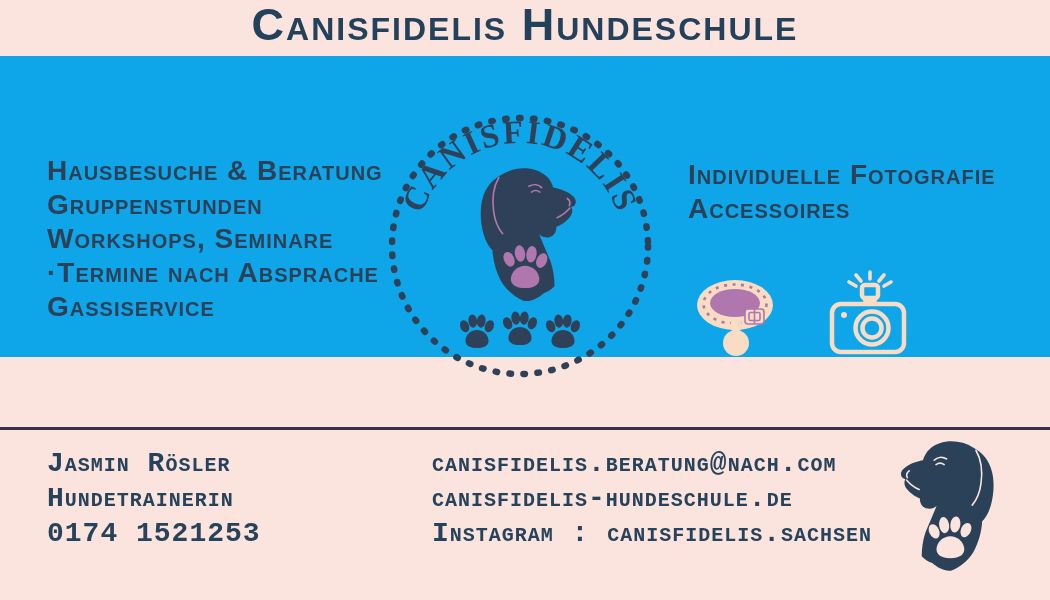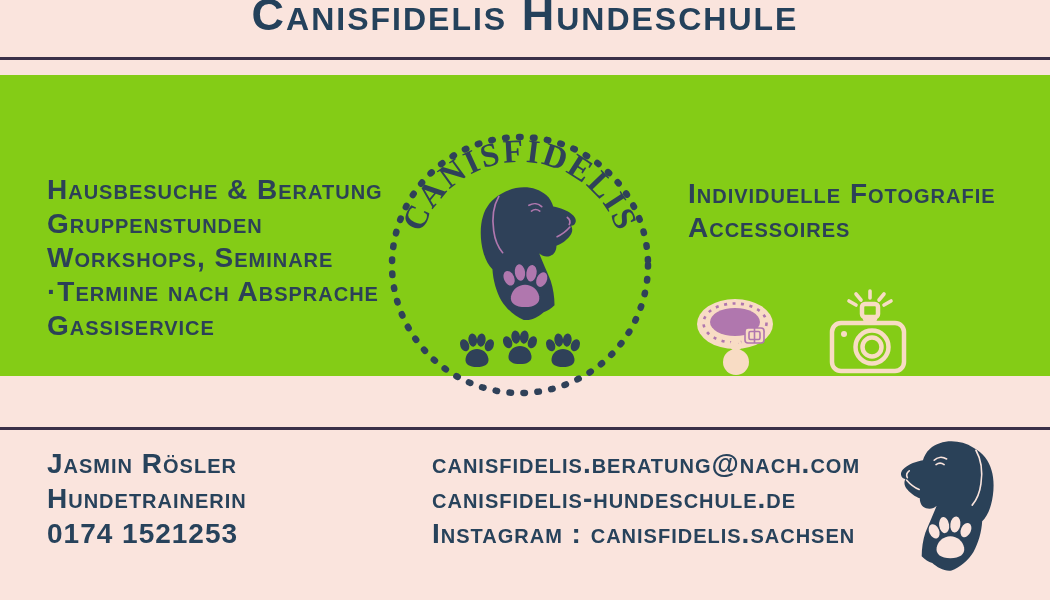--- a/index.html
+++ b/index.html
@@ -3,46 +3,47 @@
 <meta charset="utf-8">
 <style>
   html,body{margin:0;padding:0;background:#777;}
   .card{
     position:relative;width:1050px;height:600px;overflow:hidden;
     font-family:"Liberation Sans",sans-serif;
     background:#fae4dd;
   }
   .band-top{
     position:absolute;left:0;top:0;width:1050px;height:57px;
-    background:#fae4dd;display:flex;align-items:center;justify-content:center;
+    background:#fae4dd;display:flex;justify-content:center;
   }
   .title{
     font-size:45px;font-weight:700;letter-spacing:2px;color:#24415b;
     font-variant-caps:small-caps;line-height:1;margin-top:2px;
   }
   .rule{position:absolute;left:0;width:1050px;height:3px;background:#3a3048;}
   .rule-top{top:57px;}
   .rule-bottom{top:427px;}
   .band-middle{
-    position:absolute;left:0;top:75px;width:1050px;height:301px;
-    background:#84cc16;
+    position:absolute;left:0;top:56px;width:1050px;height:301px;
+    background:#0ea5e9;
   }
   .services{
     position:absolute;margin:0;padding:0;list-style:none;
     font-variant-caps:small-caps;font-weight:700;color:#2c4157;
     font-size:28px;letter-spacing:1px;line-height:34px;
   }
   .services-left{left:47px;top:98px;}
   .services-right{left:688px;top:102px;}
   .logo{position:absolute;left:380px;top:50px;}
   .icon-collar{position:absolute;left:690px;top:216px;}
   .icon-camera{position:absolute;left:828px;top:214px;}
   .band-bottom{
     position:absolute;left:0;top:430px;width:1050px;height:170px;
     background:#fae4dd;
+    font-family:Liberation Mono, monospace;
   }
   .contact{
     position:absolute;top:16px;
     font-variant-caps:small-caps;font-weight:700;color:#27425b;
     font-size:28px;letter-spacing:1px;line-height:35px;
   }
   .contact-person{left:47px;}
   .contact-online{left:432px;}
   .footer-dog{position:absolute;left:898px;top:4px;}
 </style>

